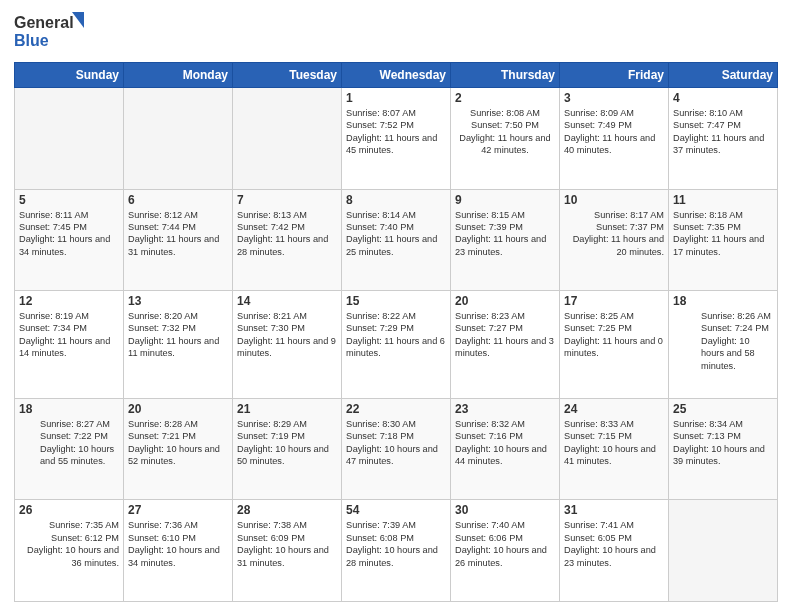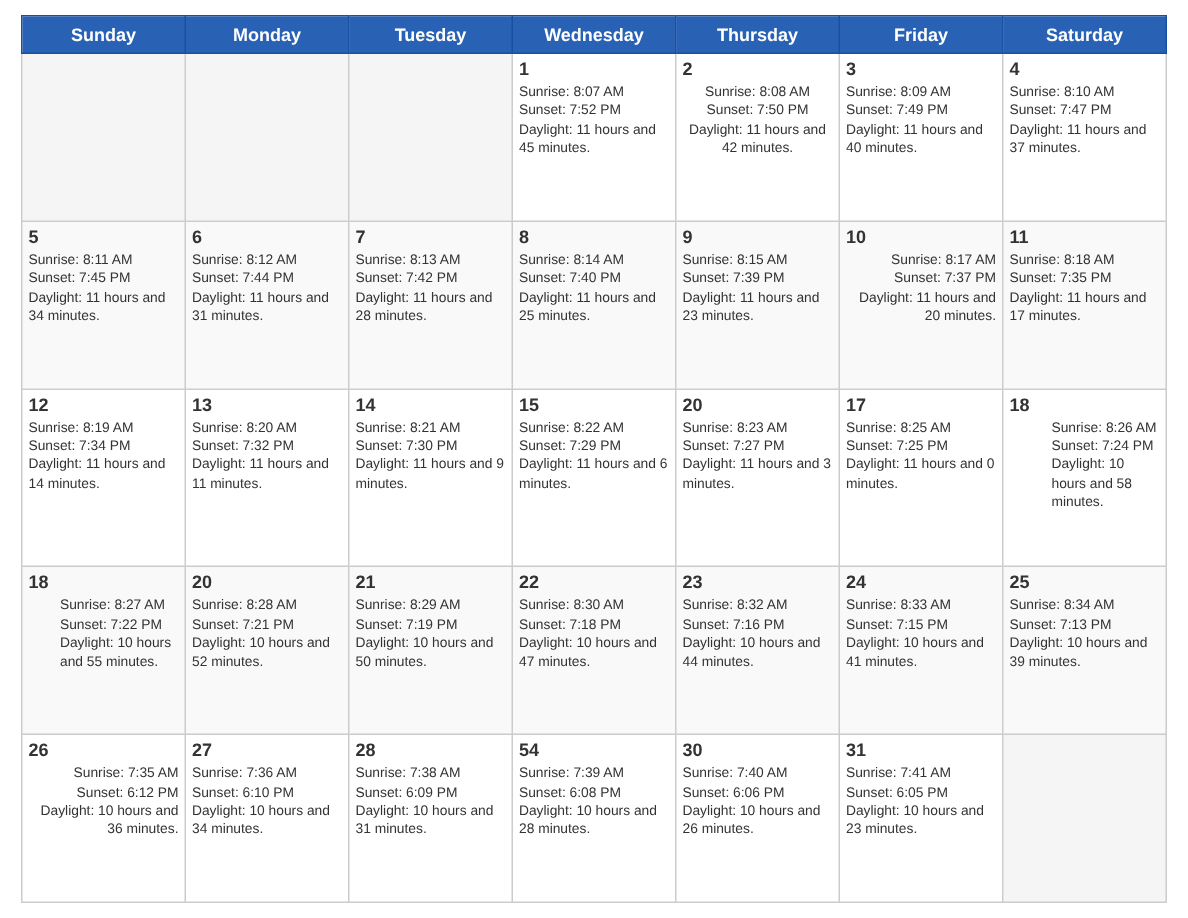--- a/index.html
+++ b/index.html
@@ -52,21 +52,21 @@
       width: 100%;
       table-layout: fixed;
     }
     .calendar th {
       background: #2962b5;
       color: #fff;
       font-size: 12px;
       font-weight: bold;
       padding: 5px 4px;
       border: 1px solid #1a50a0;
-      text-align: center;
+      text-align: right;
       margin-top: 20px;
     }
     .calendar td {
       vertical-align: top;
       border: 1px solid #ccc;
       padding: 3px 4px;
       font-size: 9.5px;
       color: #333;
       height: 80px;
     }
@@ -86,20 +86,33 @@
     .cell-text {
       font-size: 9.2px;
       line-height: 1.35;
       color: #333;
     }
   </style>
 </head>
 <body>
 
 <div class="page">
+  <div class="header">
+    <div class="logo">
+      <svg class="logo-icon" viewBox="0 0 80 44" style="width: 80px; height: 44px;">
+          <text x="0" y="18" font-size="16" font-weight="bold" fill="#333">General</text>
+          <text x="0" y="36" font-size="16" font-weight="bold" fill="#2962b5">Blue</text>
+          <polygon points="58,2 70,2 70,18" fill="#2962b5"></polygon>
+        </svg>
+    </div>
+    <div class="title-block">
+      <div class="month-title"></div>
+      <div class="location"></div>
+    </div>
+  </div>
 
   <table class="calendar">
     <thead>
       <tr>
       <th>Sunday</th>
           <th>Monday</th>
           <th>Tuesday</th>
           <th>Wednesday</th>
           <th>Thursday</th>
           <th>Friday</th>

